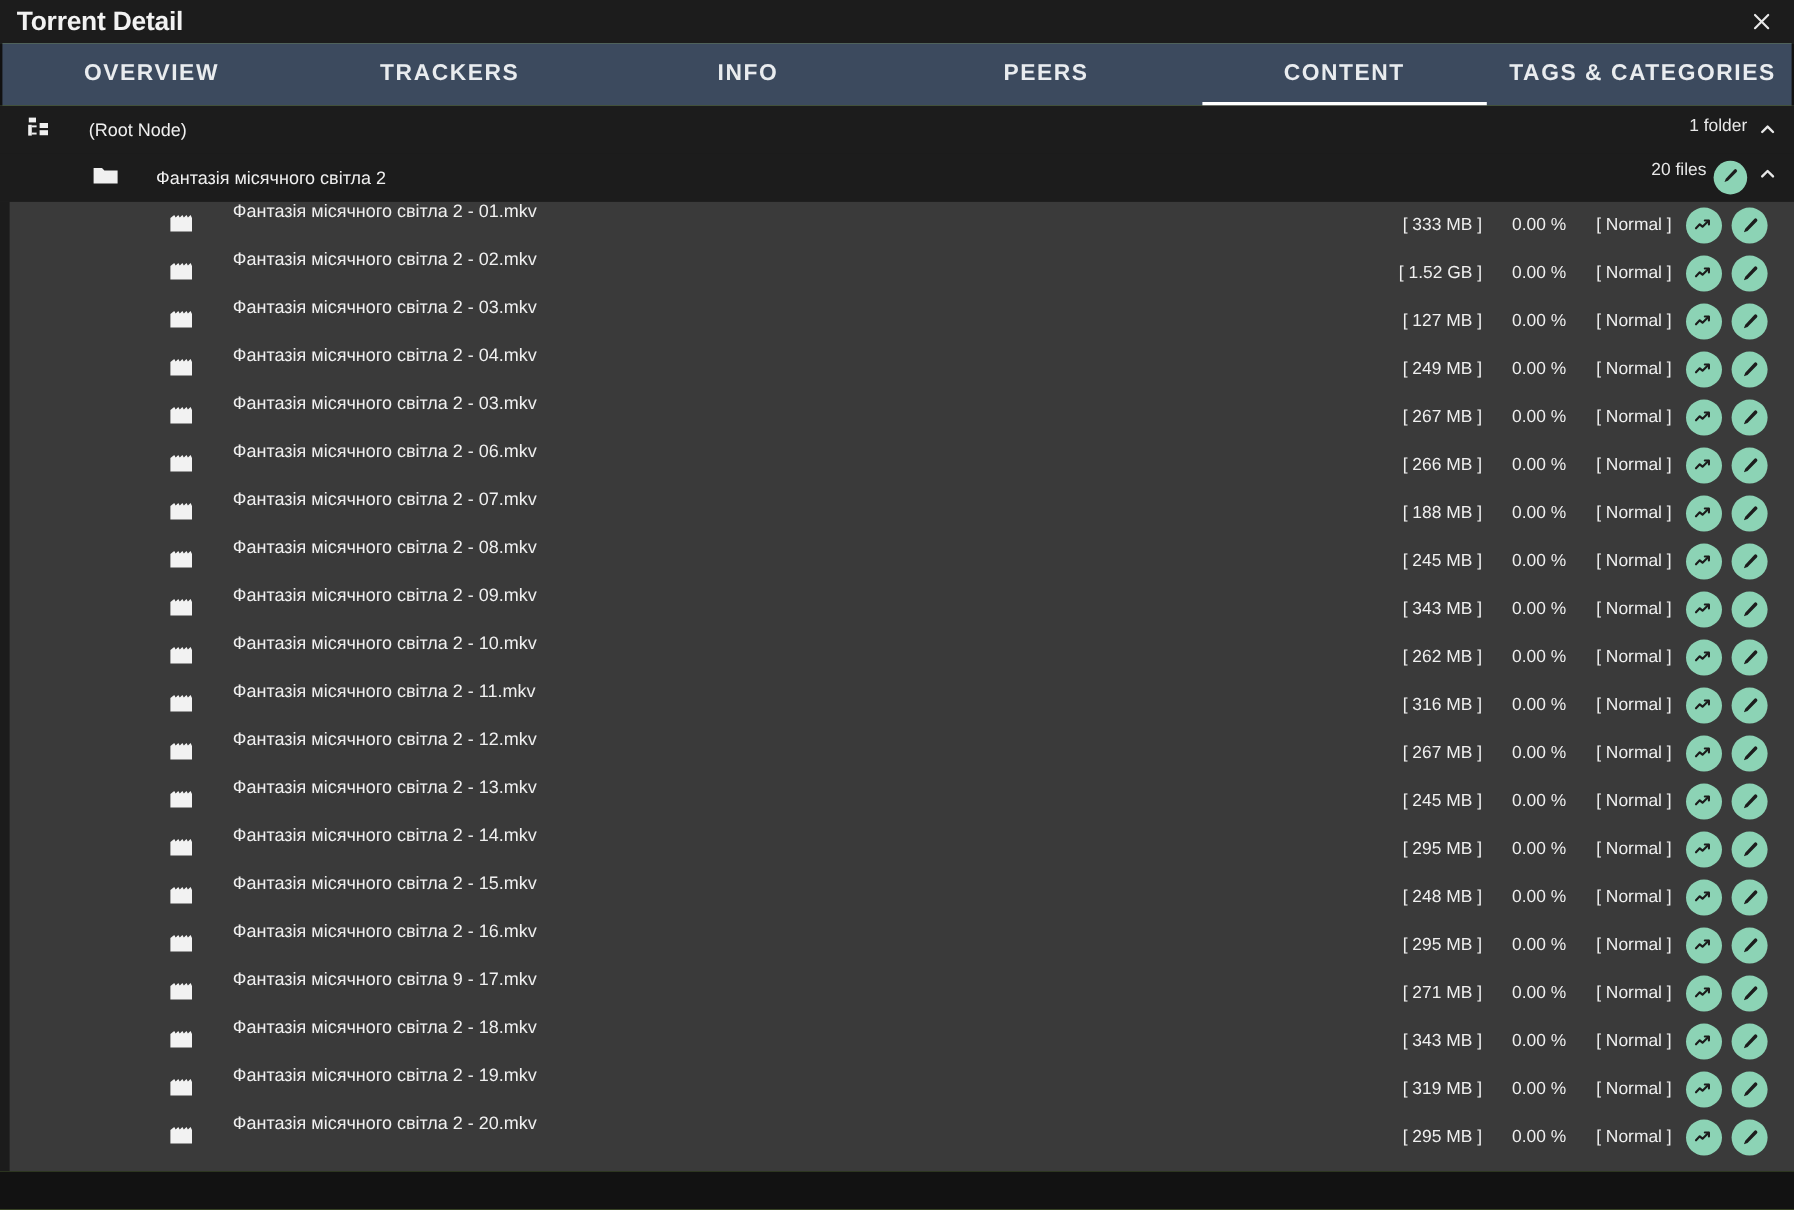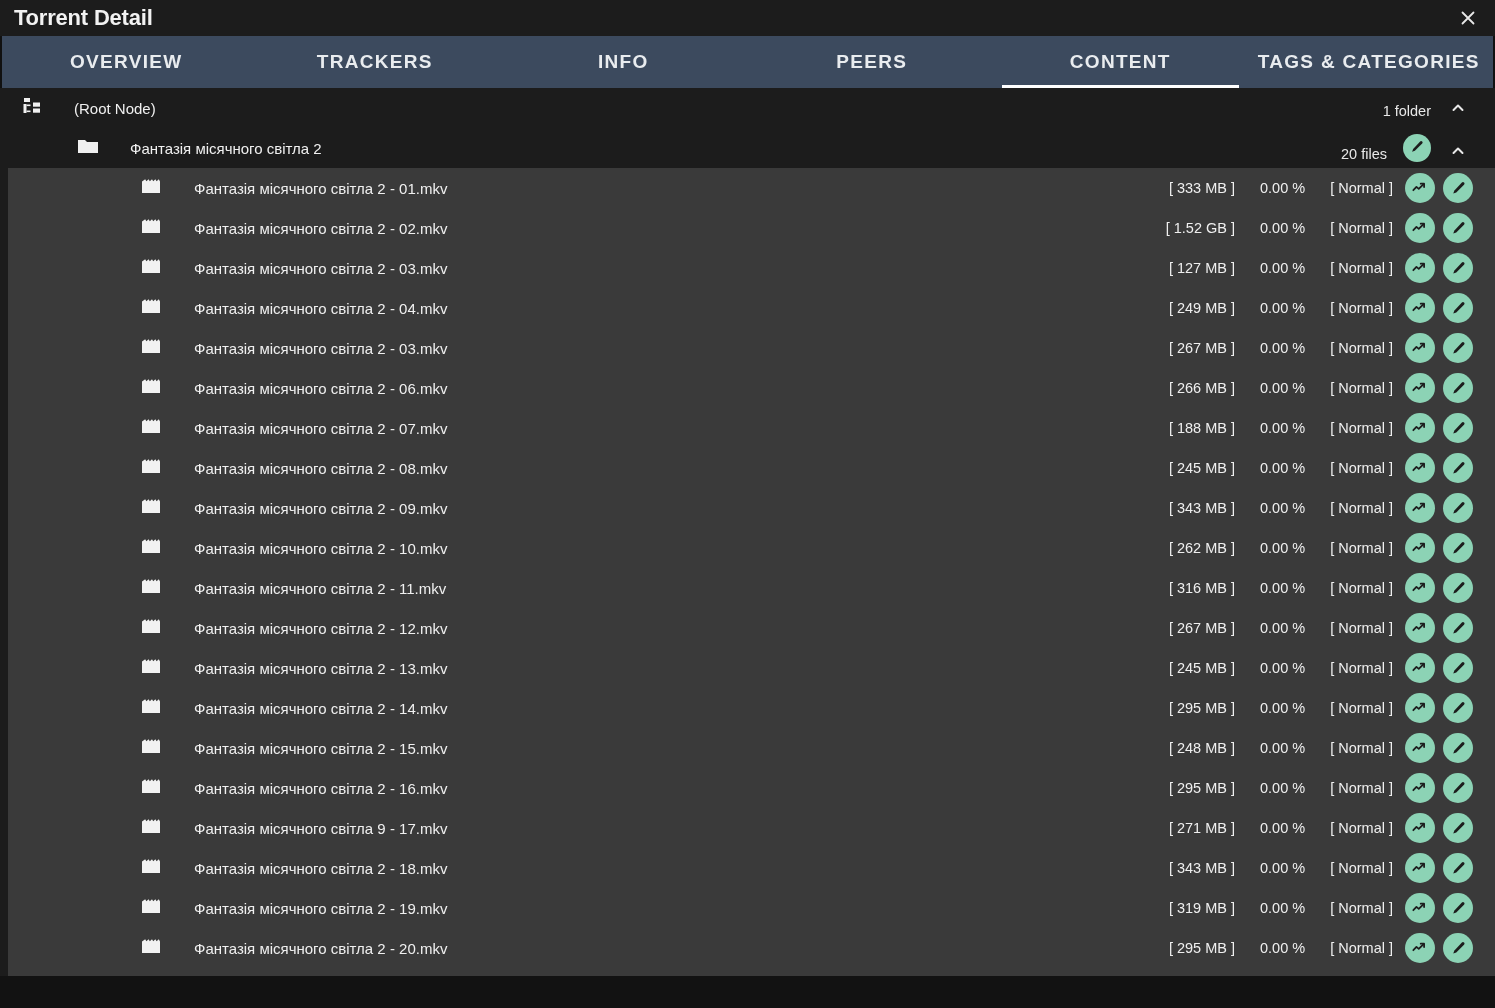--- a/index.html
+++ b/index.html
@@ -100,25 +100,25 @@
   .node-row.folder { background: #1c1c1c; }
 
   .node-left {
     display: flex;
     align-items: center;
     flex: 1 1 auto;
     min-width: 0;
   }
   .node-right {
     display: flex;
-    align-items: flex-end;
+    align-items: flex-start;
     justify-content: flex-end;
     flex: 0 0 auto;
-    padding-right: 26px;
-    gap: 16px;
+    padding-right: 11px;
+    gap: 6px;
   }
 
   .icon-cell {
     width: 64px;
     display: flex;
     align-items: center;
     justify-content: center;
     flex: 0 0 64px;
   }
   .icon-cell.indent1 { margin-left: 56px; }
@@ -159,21 +159,20 @@
     scrollbar-width: thin;
     scrollbar-color: #1c1c1c #2a2a2a;
   }
   .file-list::-webkit-scrollbar { width: 10px; }
   .file-list::-webkit-scrollbar-track { background: #262626; }
   .file-list::-webkit-scrollbar-thumb { background: #555; }
 
   .file-row {
     height: 40px;
     display: flex;
-    align-items: center;
     flex: 0 0 40px;
     cursor: default;
   }
 
   .file-name {
     color: #f0f0f0;
     font-size: 15px;
     padding-left: 10px;
     white-space: nowrap;
     overflow: hidden;

